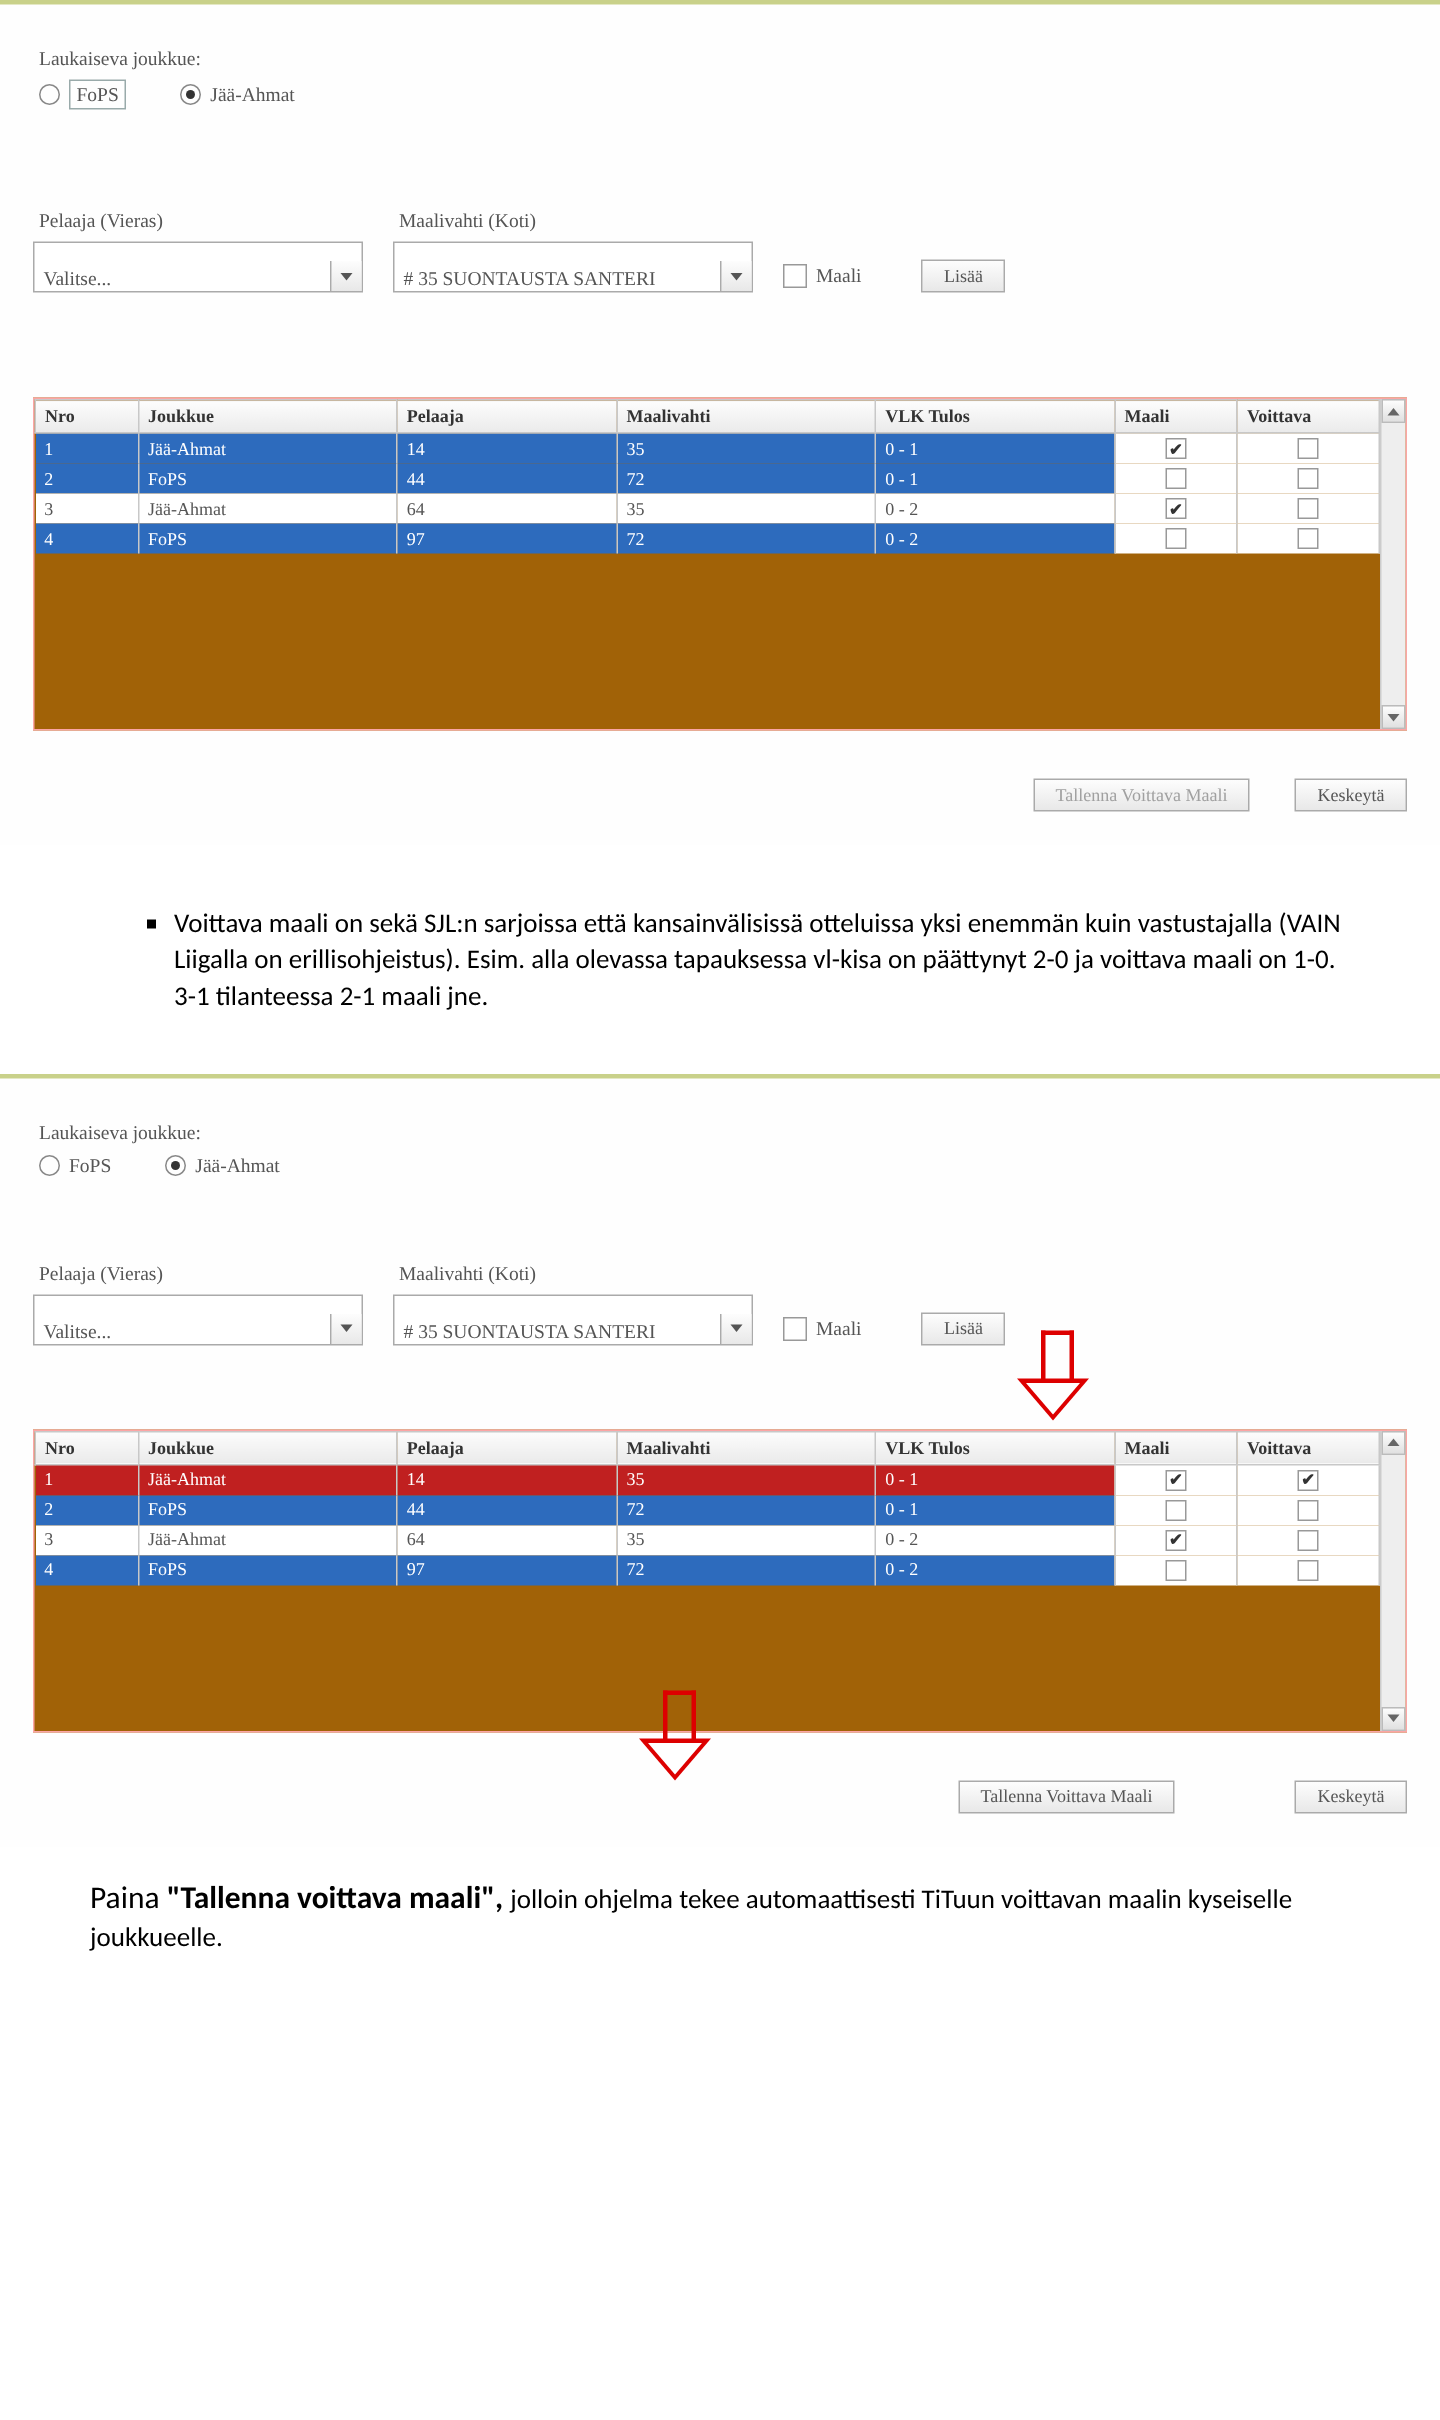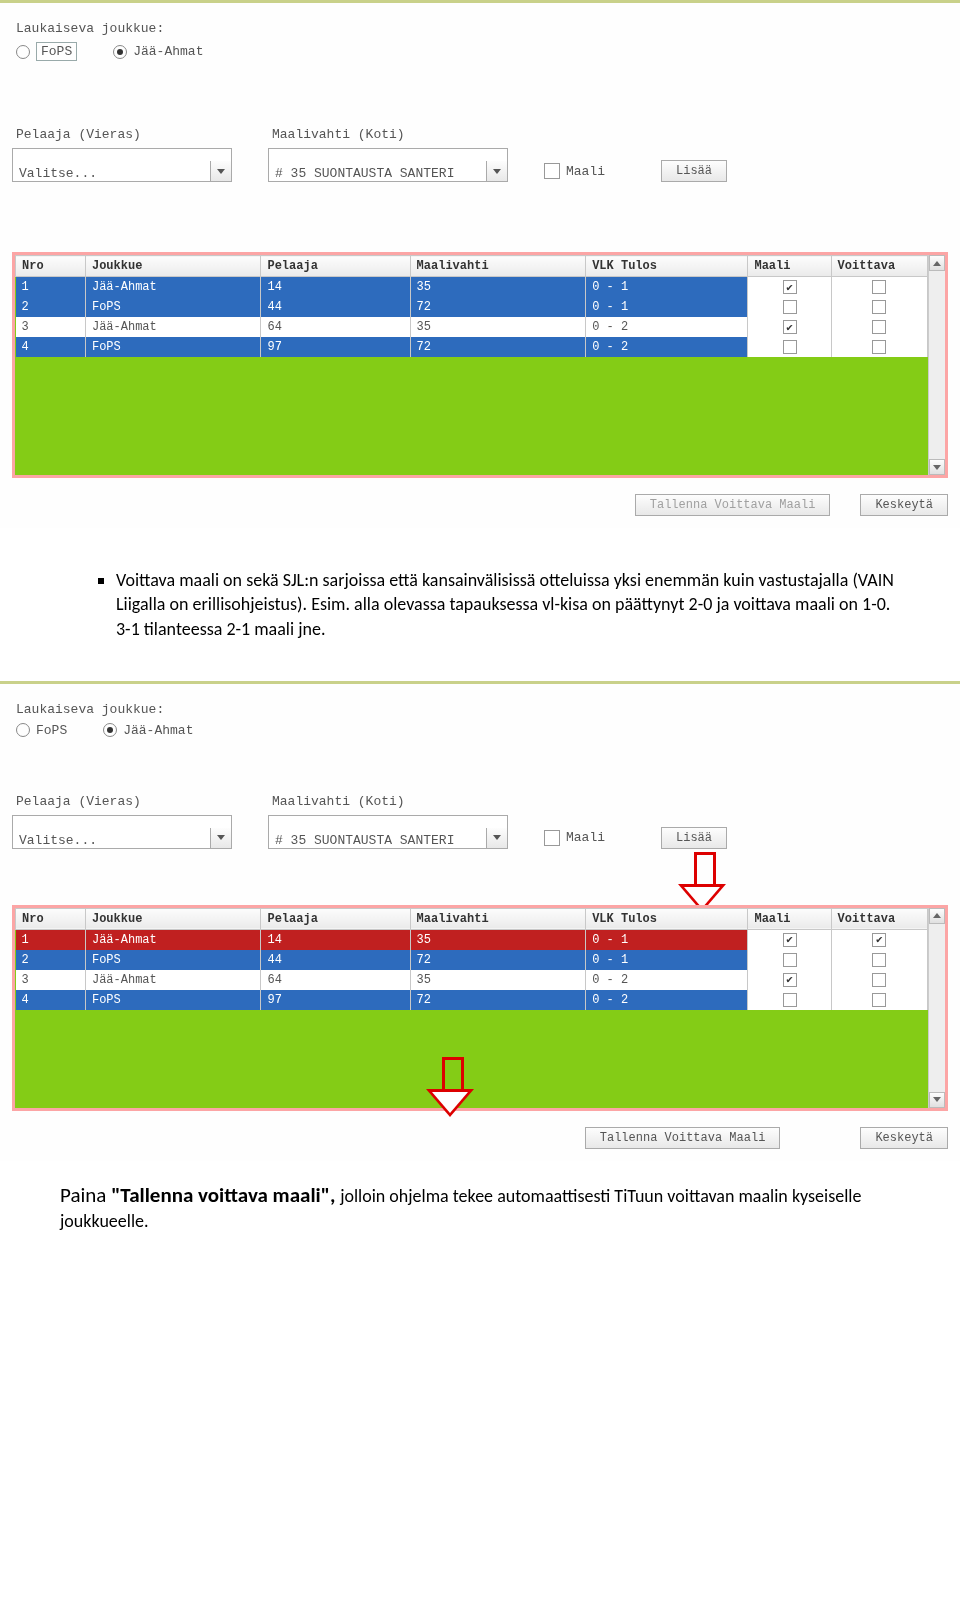--- a/index.html
+++ b/index.html
@@ -6,22 +6,22 @@
     margin: 0;
     font-family: "Calibri", Arial, sans-serif;
     font-size: 18px;
     background: #fff;
     color: #000;
     width: 960px;
   }
   .screenshot {
     border-top: 3px solid #c9d18a;
     background: #fefefe;
-    padding: 12px;
-    font-family: Liberation Mono, monospace;
+    padding: 22px;
+    font-family: Liberation Serif, serif;
     font-size: 13px;
     color: #555;
     position: relative;
   }
   .section-label {
     margin: 6px 0 6px 4px;
   }
   .radio-row {
     display: flex;
     gap: 36px;
@@ -47,21 +47,21 @@
     height: 6px;
     background: #333;
     border-radius: 50%;
   }
   .boxed {
     border: 1px solid #9aa;
     padding: 1px 4px;
   }
   .field-row {
     display: flex;
-    gap: 36px;
+    gap: 20px;
     align-items: flex-end;
   }
   .field-col {
     display: flex;
     flex-direction: column;
   }
   .dropdown {
     display: flex;
     align-items: flex-end;
     border: 1px solid #aaa;
@@ -114,25 +114,25 @@
     height: 22px;
     box-sizing: border-box;
     display: inline-flex;
     align-items: center;
   }
   .btn.disabled {
     color: #a0a0a0;
   }
   .table-wrap {
     margin-top: 70px;
-    border: 3px solid #fca5a5;
+    border: 1px solid #fca5a5;
     position: relative;
     height: 220px;
     display: flex;
-    background: #84cc16;
+    background: #a16207;
   }
   .table {
     flex: 1;
     border-collapse: collapse;
     width: 100%;
     font-size: 12px;
   }
   .table th {
     background: linear-gradient(#fdfdfd, #eaeaea);
     border: 1px solid #c8c8c8;
@@ -195,21 +195,21 @@
   .tri-down {
     width: 0; height: 0;
     border-left: 4px solid transparent;
     border-right: 4px solid transparent;
     border-top: 5px solid #666;
   }
   .btn-row {
     display: flex;
     justify-content: flex-end;
     gap: 30px;
-    margin-top: 16px;
+    margin-top: 32px;
   }
   .doc-text {
     padding: 20px 60px 30px 60px;
     line-height: 1.35;
   }
   .doc-text b { font-weight: bold; }
   ul.sq {
     list-style: square;
     padding-left: 56px;
     margin: 20px 0 10px 0;

